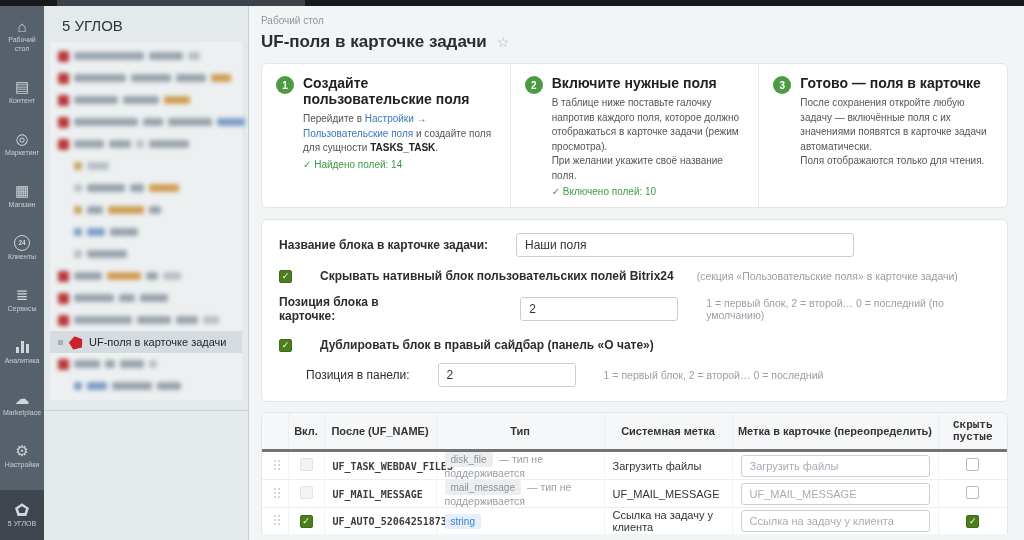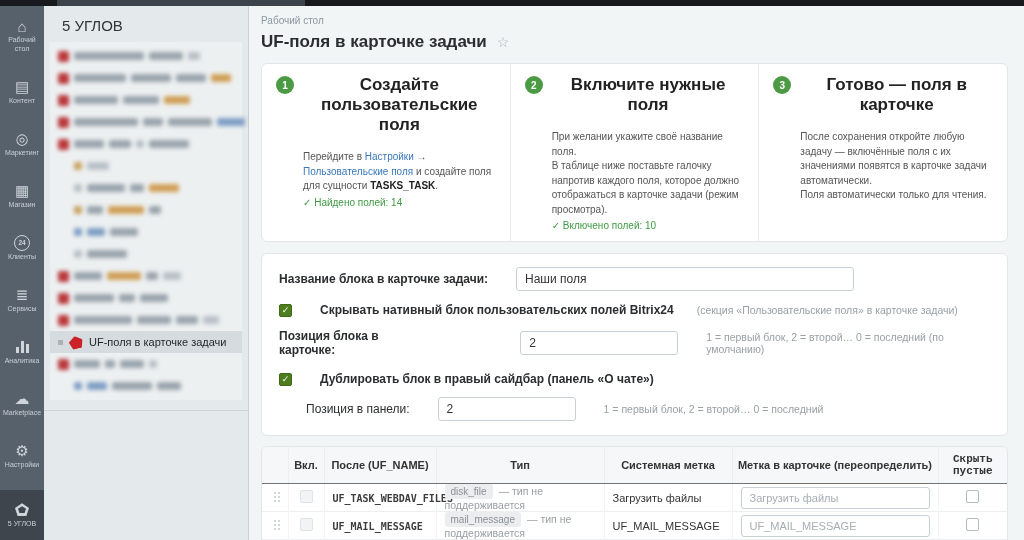--- a/index.html
+++ b/index.html
@@ -43,21 +43,21 @@
   .breadcrumb{font-size:10px;color:#8b97a2;padding-top:9px;cursor:pointer;width:max-content;}
   .titlerow{display:flex;align-items:center;gap:10px;margin:6px 0 11px;}
   .titlerow h1{font-size:17px;color:#2b2d30;margin:0;font-weight:bold;}
   .star{font-size:14px;color:#a9b2ba;cursor:pointer;}
   .panel{background:#fff;border:1px solid #e2e6e8;border-radius:6px;}
   
   .steps{display:flex;}
   .step{flex:1;padding:11px 14px 10px;display:flex;gap:9px;min-width:0;}
   .step + .step{border-left:1px solid #e8ebed;}
   .stepnum{width:18px;height:18px;border-radius:50%;background:#4c9a44;color:#fff;font-size:10px;font-weight:bold;display:flex;align-items:center;justify-content:center;flex-shrink:0;margin-top:1px;}
-  .steptitle{font-size:17px;font-weight:bold;color:#222;margin-bottom:15px;text-align:center;}
+  .steptitle{font-size:14px;font-weight:bold;color:#222;margin-bottom:5px;}
   .stepbody{font-size:10px;color:#555;line-height:1.45;}
   .stepbody a{color:#3a77bb;text-decoration:none;cursor:pointer;}
   .stepbody b{color:#222;}
   .stepstatus{font-size:10px;color:#3e9a44;margin-top:3px;}
   
   .formpanel{margin-top:11px;padding:13px 17px 14px;}
   .frow{display:flex;align-items:center;gap:28px;}
   .frow + .frow{margin-top:12px;}
   .flabel{font-size:12px;font-weight:bold;color:#2b2d30;}
   .flabel.plain{font-weight:normal;}
@@ -66,21 +66,21 @@
   .fhint{font-size:10.5px;color:#9aa0a6;}
   .indent{margin-left:27px;}
   
   .cb{width:13px;height:13px;border:1px solid #b3bac0;border-radius:2px;background:#fff;display:inline-flex;align-items:center;justify-content:center;flex-shrink:0;cursor:pointer;box-sizing:border-box;}
   .cb.on{background:#4e7d1e;border-color:#41691a;}
   .cb.on::after{content:"✓";color:#fff;font-size:9px;line-height:1;}
   .cb.dis{background:#f2f3f4;border-color:#e0e3e5;cursor:default;}
   
   .tablewrap{margin-top:10px;border-bottom:none;border-radius:6px 6px 0 0;overflow:hidden;}
   table{width:100%;border-collapse:collapse;table-layout:fixed;font-size:11px;}
-  thead th{background:#f6f7f8;border-bottom:1px solid #737373;border-right:1px solid #eceef0;font-size:11px;font-weight:bold;color:#333;padding:6px 4px;text-align:center;}
+  thead th{background:#f6f7f8;border-bottom:3px solid #737373;border-right:1px solid #eceef0;font-size:11px;font-weight:bold;color:#333;padding:6px 4px;text-align:center;}
   thead th:last-child{border-right:none;font-family:Liberation Mono, monospace;}
   tbody td{border-top:1px solid #eceeef;border-right:1px solid #f2f3f4;height:26px;padding:0 8px;color:#333;}
   tbody td:last-child{border-right:none;}
   tbody tr:first-child td{border-top:none;}
   td.c{text-align:center;padding:0 2px;}
   .drag{width:2px;height:2px;border-radius:50%;background:#c3c9cd;display:inline-block;box-shadow:0 4px 0 #c3c9cd,0 8px 0 #c3c9cd,4px 0 0 #c3c9cd,4px 4px 0 #c3c9cd,4px 8px 0 #c3c9cd;margin-bottom:8px;cursor:grab;}
   .ufname{font-family:"DejaVu Sans Mono",monospace;font-size:10px;font-weight:bold;color:#3c3c3c;}
   .badge{display:inline-block;padding:2px 6px;border-radius:3px;font-size:10px;}
   .badge.gray{background:#ebedee;color:#8c9196;}
   .badge.blue{background:#e4effb;color:#3f7fd0;}
@@ -296,31 +296,31 @@
           <div>
             <div class="steptitle">Создайте пользовательские поля</div>
             <div class="stepbody"><span>Перейдите в </span><a>Настройки</a><span> → </span><a>Пользовательские поля</a><span> и создайте поля для сущности </span><b>TASKS_TASK</b><span>.</span></div>
             <div class="stepstatus">✓ Найдено полей: 14</div>
           </div>
         </div>
         <div class="step">
           <div class="stepnum">2</div>
           <div>
             <div class="steptitle">Включите нужные поля</div>
+            <div class="stepbody">В таблице ниже поставьте галочку напротив каждого поля, которое должно отображаться в карточке задачи (режим просмотра).</div>
             <div class="stepbody">При желании укажите своё название поля.</div>
-            <div class="stepbody">В таблице ниже поставьте галочку напротив каждого поля, которое должно отображаться в карточке задачи (режим просмотра).</div>
             <div class="stepstatus">✓ Включено полей: 10</div>
           </div>
         </div>
         <div class="step">
           <div class="stepnum">3</div>
           <div>
             <div class="steptitle">Готово — поля в карточке</div>
             <div class="stepbody">После сохранения откройте любую задачу — включённые поля с их значениями появятся в карточке задачи автоматически.</div>
-            <div class="stepbody">Поля автоматически только для чтения.</div>
+            <div class="stepbody">Поля отображаются только для чтения.</div>
           </div>
         </div>
       </section>
 
       <section class="panel formpanel">
         <div class="frow">
           <span class="flabel">Название блока в карточке задачи:</span>
           <input class="tinput w330" value="Наши поля" style="">
         </div>
         <div class="frow">

